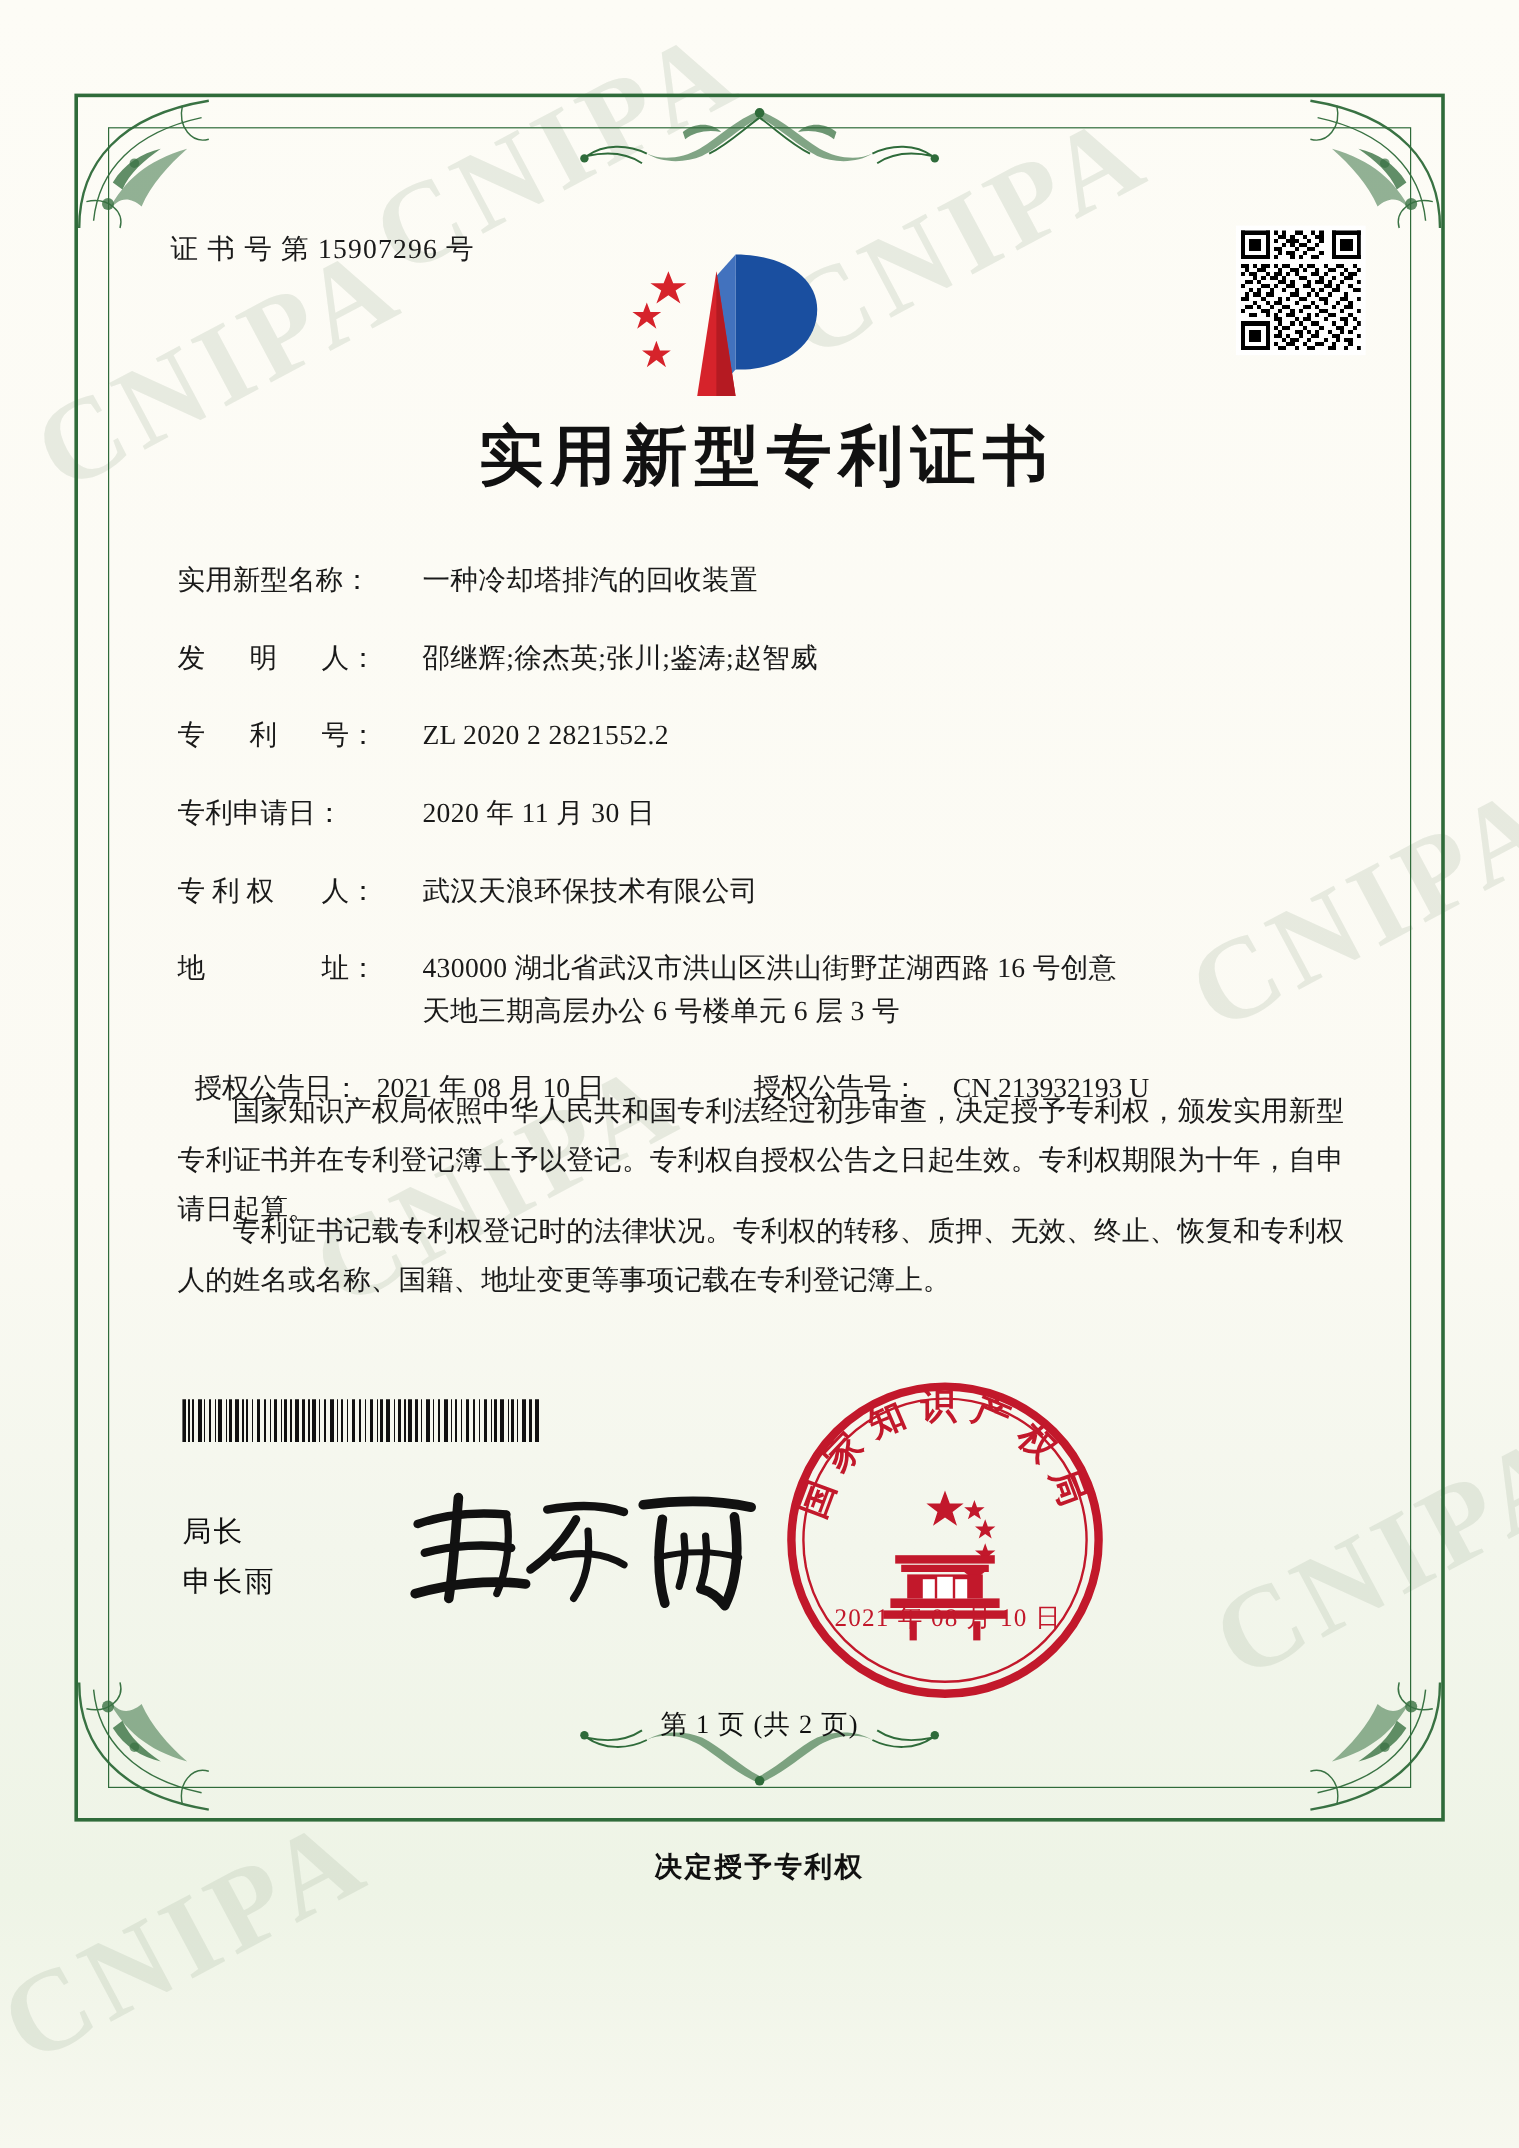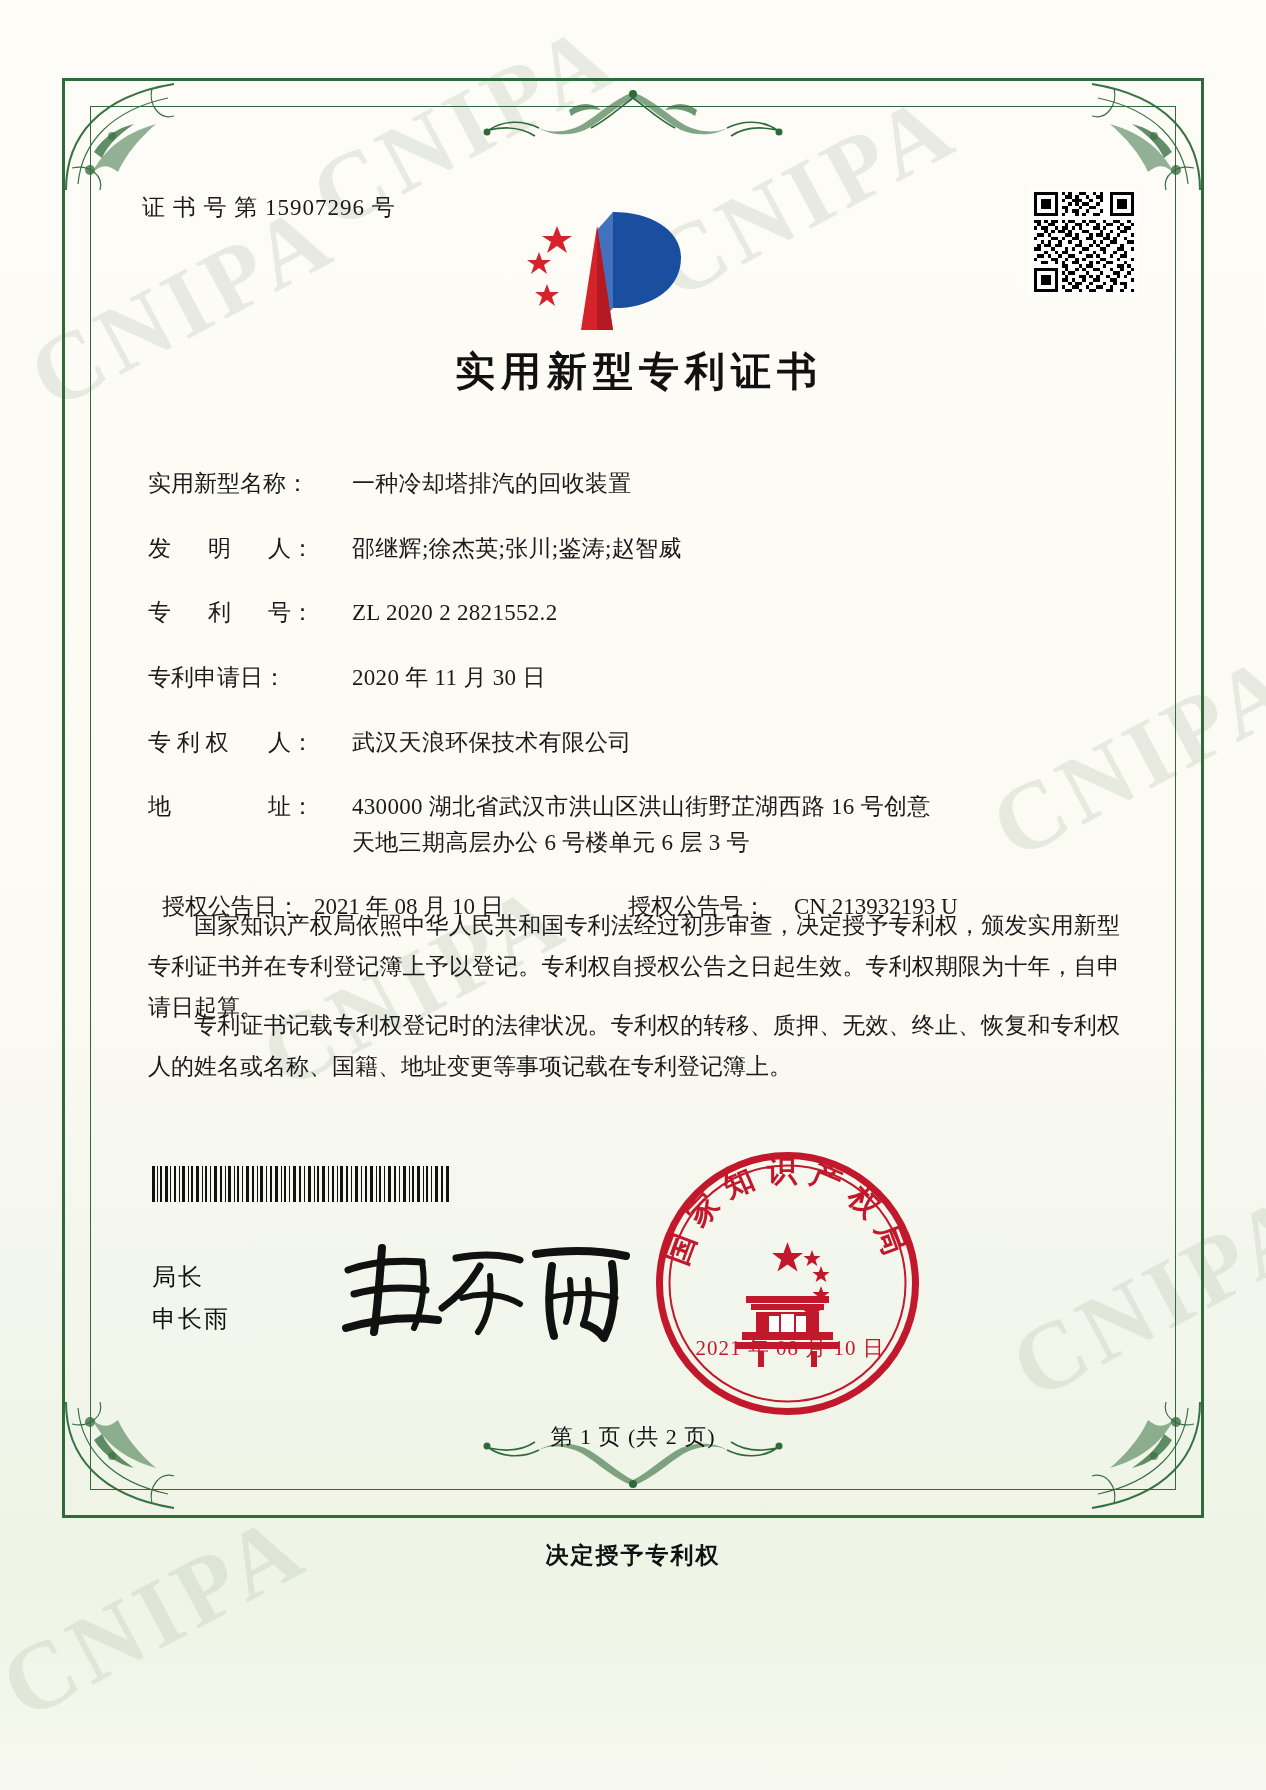--- a/index.html
+++ b/index.html
@@ -129,21 +129,21 @@
   }
   .qr svg { width: 100%; height: 100%; display: block; }
 
   .doc-title {
     position: absolute;
     left: 12px;
     right: 0;
     top: 238px;
     text-align: center;
     font-family: Liberation Serif, serif;
-    font-size: 40px;
+    font-size: 54px;
     font-weight: bold;
     letter-spacing: 6px;
     color: #111111;
   }
 
   .fields {
     position: absolute;
     left: 58px;
     top: 360px;
     width: 980px;

